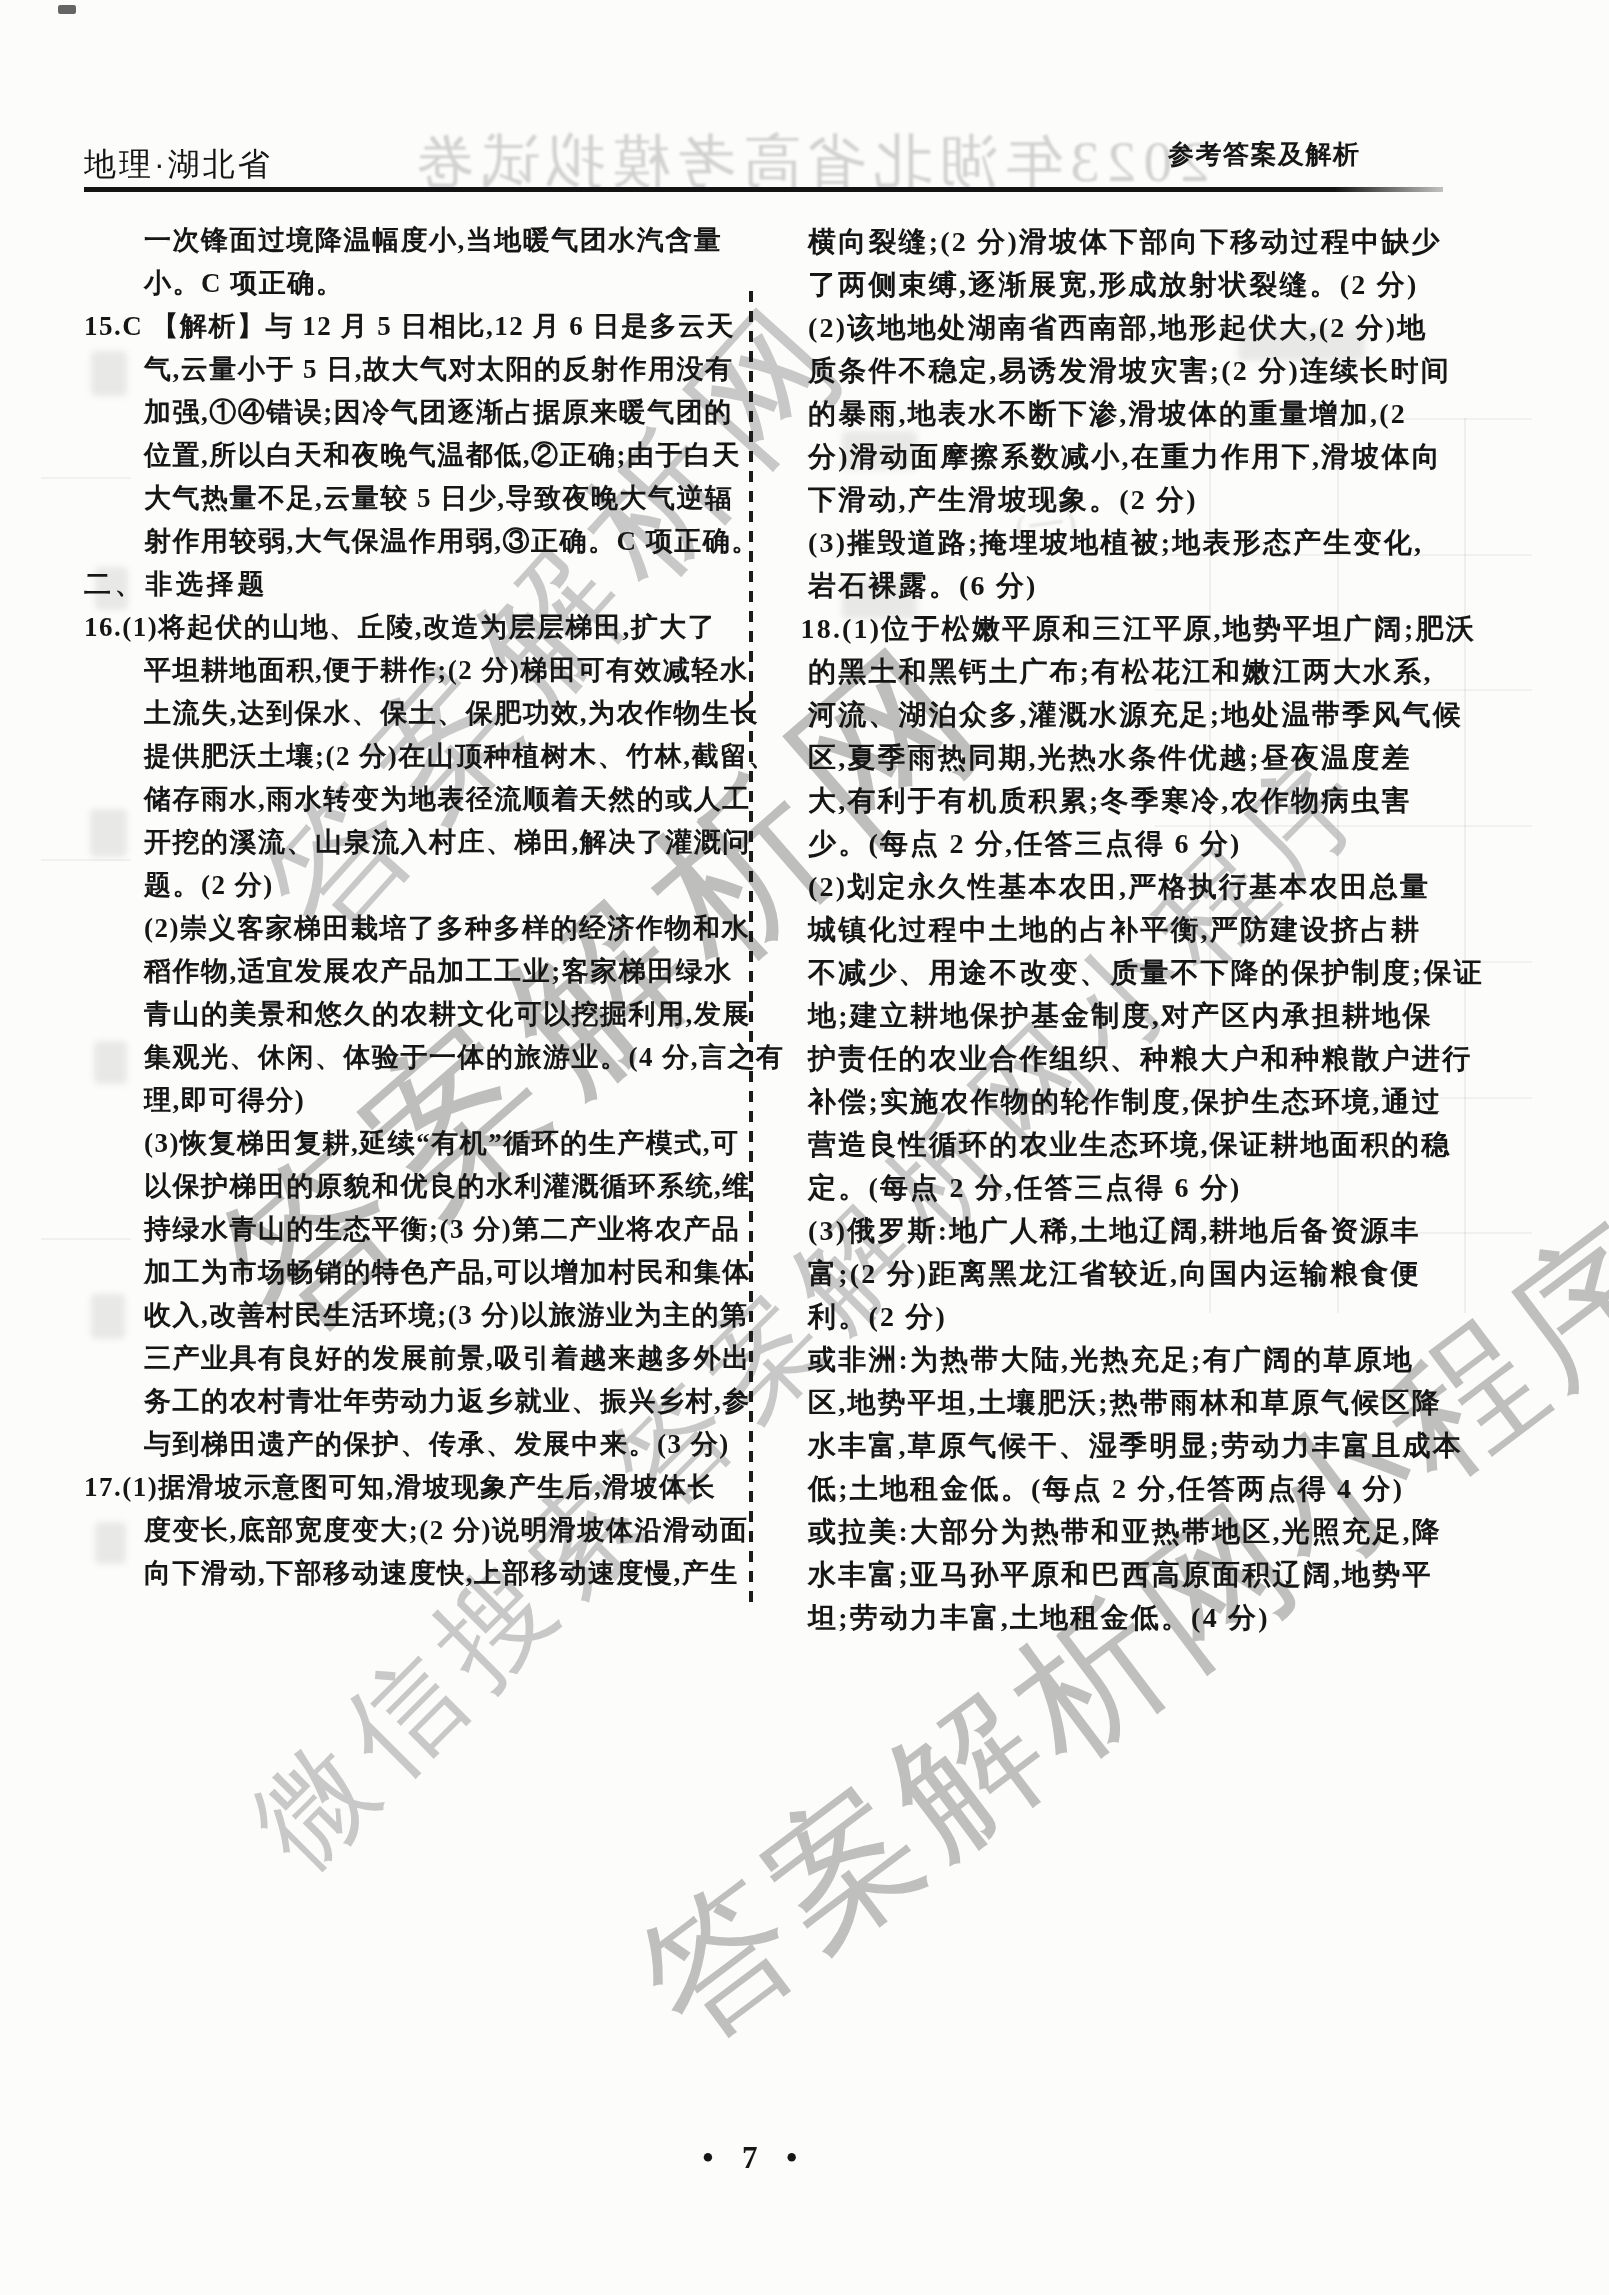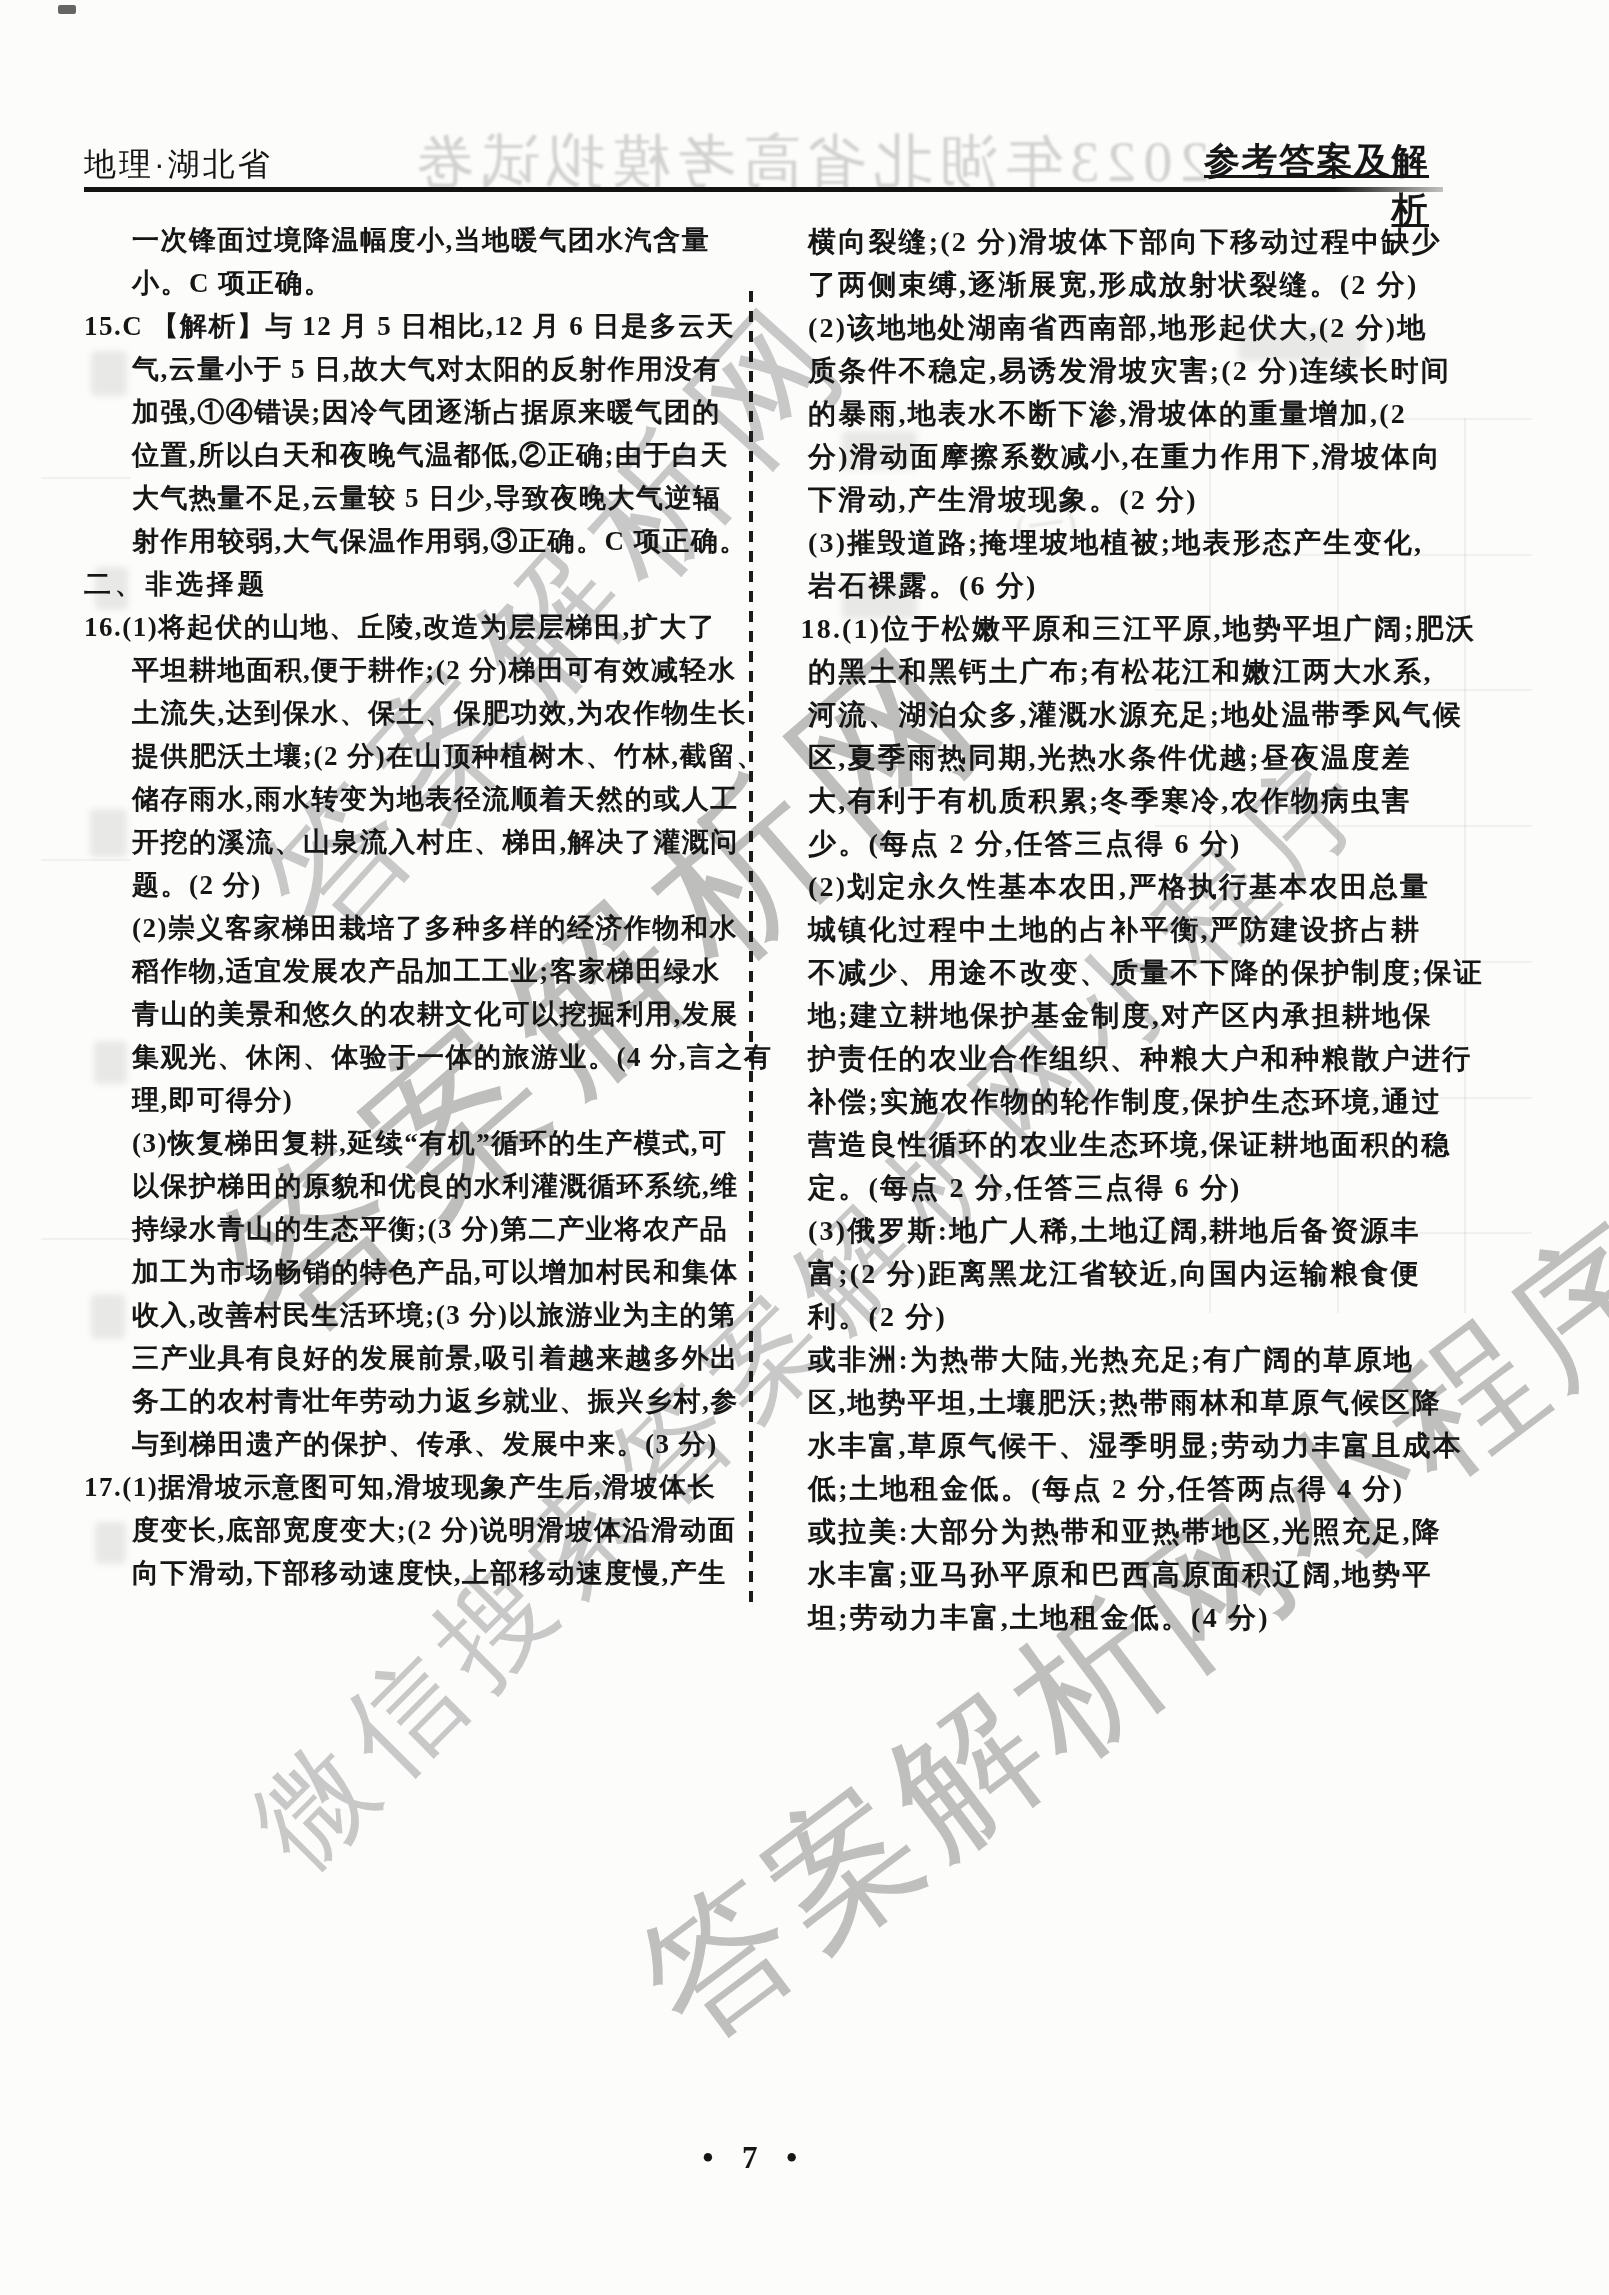--- a/index.html
+++ b/index.html
@@ -1,37 +1,37 @@
 <!DOCTYPE html>
 <html style="font-size:12px"><head>
 <meta charset="utf-8">
 <style>
   html,body{margin:0;padding:0;background:#e8e8e8;}
   .page{position:relative;width:1609px;height:2295px;background:#fcfcfb;overflow:hidden;
         font-family:"Liberation Serif","DejaVu Serif",serif;color:#161616;}
   
   .hdr-subject{position:absolute;left:84px;top:143px;font-size:32px;font-weight:400;letter-spacing:3px;
                font-family:"Liberation Sans","DejaVu Sans",sans-serif;}
-  .hdr-title{position:absolute;left:1168px;top:137px;width:261px;text-align:right;font-size:36px;
-             font-weight:900;letter-spacing:1.5px;font-family:"Liberation Sans","DejaVu Sans",sans-serif;text-decoration:underline;}
+  .hdr-title{position:absolute;left:1168px;top:137px;width:261px;text-align:left;font-size:26px;
+             font-weight:900;letter-spacing:1.5px;font-family:"Liberation Sans","DejaVu Sans",sans-serif;}
   .hdr-rule{position:absolute;left:84px;top:187px;width:1359px;height:5.2px;
             background:linear-gradient(to right,#141414 92%,rgba(20,20,20,.25));}
   .ghost-header{position:absolute;left:351px;top:123px;width:858px;height:75px;font-size:58px;
                 color:rgba(120,120,120,.33);transform:scaleX(-1);filter:blur(1.2px);
                 white-space:nowrap;letter-spacing:7.5px;overflow:hidden;}
   .ghost-mark{position:absolute;left:1015px;top:501px;font-size:37px;color:rgba(110,110,110,.18);
               transform:scaleX(-1) rotate(8deg);filter:blur(1.1px);}
   
   .col{position:absolute;}
   .col-left{left:84px;top:219px;width:675px;font-size:27px;letter-spacing:1.5px;
             line-height:43px;font-weight:600;}
   .col-right{left:808px;top:220px;width:727px;font-size:28px;letter-spacing:2.2px;
              line-height:43px;font-weight:600;}
   .line{white-space:nowrap;}
-  .col-left .line.ind{margin-left:48px;}
+  .col-left .line.ind{margin-left:60px;}
   .line.outdent{margin-left:-7.5px;}
   .line.bold{font-family:Liberation Serif, serif;font-weight:900;letter-spacing:3.7px;}
   
   .divider{position:absolute;left:749px;top:291px;width:3.7px;height:1311px;
            background:repeating-linear-gradient(to bottom,#1b1b1b 0 11.2px,transparent 11.2px 20px);}
   
   .wm{position:absolute;transform-origin:0 0;white-space:nowrap;font-weight:400;
       font-family:"Liberation Serif","DejaVu Serif",serif;pointer-events:none;}
   .wm.w0{left:224px;top:850px;font-size:138px;letter-spacing:21px;color:rgba(145,145,145,.48);transform:rotate(-48deg);}
   .wm.w1{left:175px;top:1212px;font-size:170px;letter-spacing:18.7px;color:rgba(132,132,132,.52);transform:rotate(-41deg);}

